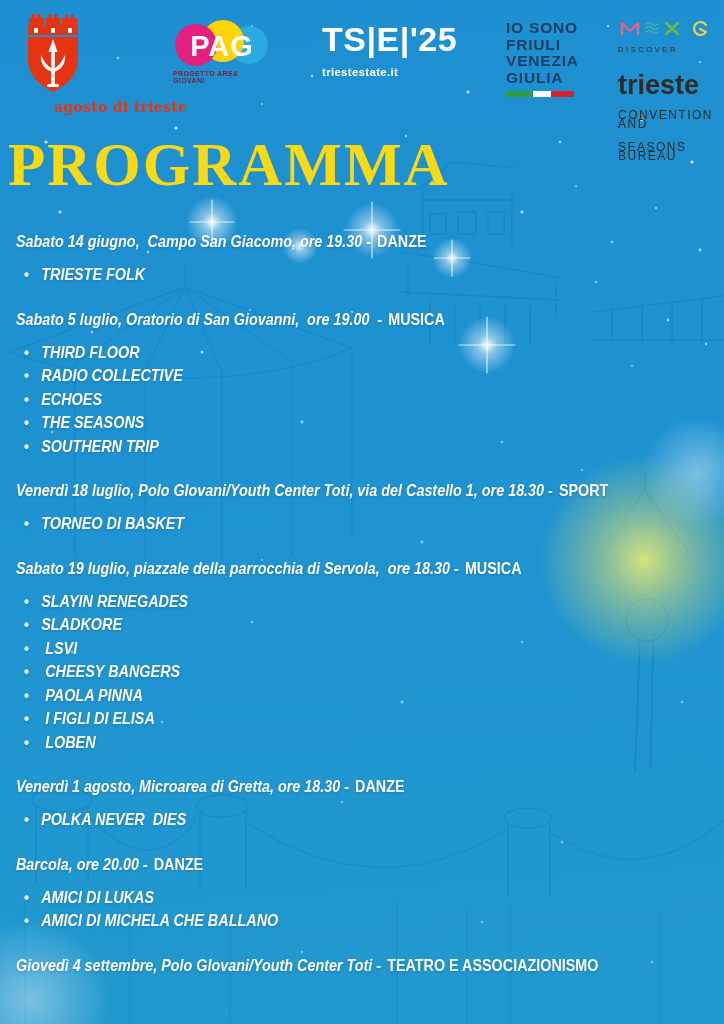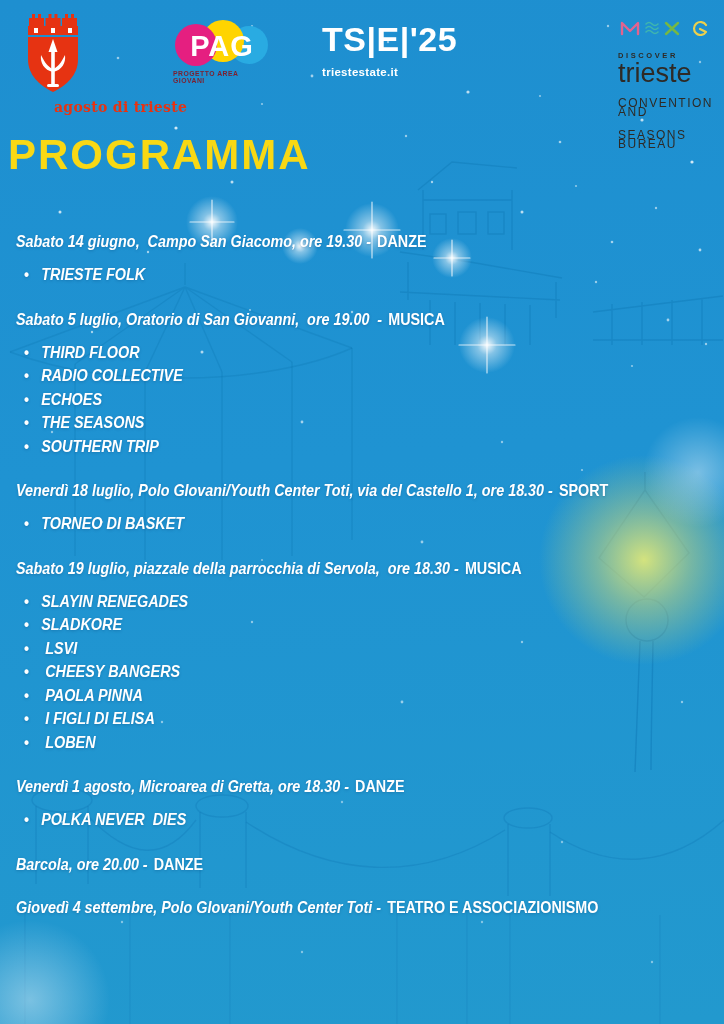--- a/index.html
+++ b/index.html
@@ -23,29 +23,30 @@
   .tse-word{font-size:34px;font-weight:bold;letter-spacing:.5px;line-height:1;}
   .tse-site{margin-top:10px;font-size:11.5px;font-weight:bold;letter-spacing:.3px;}
   .fvg{position:absolute;left:506px;top:20px;}
   .fvg-line{font-size:15.5px;font-weight:bold;line-height:16.5px;letter-spacing:.8px;color:var(--fvg-navy);}
   .fvg-flag{display:flex;width:68px;height:5.5px;margin-top:5px;}
   .fvg-flag span{display:block;height:100%;}
   .fvg-flag .fg{width:40%;background:var(--flag-green);}
   .fvg-flag .fw{width:26%;background:#ffffff;}
   .fvg-flag .fr{width:34%;background:var(--flag-red);}
   .disc{position:absolute;left:618px;top:20px;width:100px;color:var(--discover-dark);}
-  .disc-kicker{margin-top:11px;font-size:7.5px;font-weight:bold;letter-spacing:2.6px;}
-  .disc-brand{margin-top:1px;font-size:27px;font-weight:normal;line-height:24px;letter-spacing:0;}
+  .disc-kicker{margin-top:5px;font-size:7.5px;font-weight:normal;letter-spacing:2.6px;}
+  .disc-brand{margin-top:19px;font-size:27px;font-weight:bold;line-height:24px;letter-spacing:0;}
   .disc-sub{margin-top:14px;font-size:12px;font-weight:normal;letter-spacing:1.5px;line-height:9px;}
 
   
   .title{
     position:absolute;left:8px;top:134px;margin:0;
-    font-size:42px;font-weight:bold;letter-spacing:2px;line-height:1;
+    font-size:61px;font-weight:bold;letter-spacing:2px;line-height:1;
     color:var(--title-yellow);
+    font-family:Liberation Serif, serif;
   }
   .program{position:absolute;left:16px;top:230px;right:2px;color:#fff;
     text-shadow:0 1px 3px rgba(8,60,110,.3);}
   .event{margin:0 0 21px 0;}
   .event-heading{
     margin:0;font-size:16.5px;font-weight:bold;font-style:italic;
     line-height:22px;white-space:pre-wrap;
     transform:scaleX(.87);transform-origin:0 50%;
   }
   .event-heading .cat{font-style:normal;margin-left:7px;}
@@ -224,20 +225,31 @@
       <text x="49" y="36" text-anchor="middle" font-family="Liberation Sans, sans-serif" font-size="29" font-weight="bold" letter-spacing="1" fill="#ffffff">PAG</text>
     </svg>
     <div class="pag-sub">PROGETTO AREA GIOVANI</div>
   </div>
 
   <div class="tse">
     <div class="tse-word">TS|E|'25</div>
     <div class="tse-site">triestestate.it</div>
   </div>
 
+  <div class="fvg">
+    <div class="fvg-line">IO SONO</div>
+    <div class="fvg-line">FRIULI</div>
+    <div class="fvg-line">VENEZIA</div>
+    <div class="fvg-line">GIULIA</div>
+    <div class="fvg-flag">
+        <span class="fg"></span>
+        <span class="fw"></span>
+        <span class="fr"></span>
+      </div>
+  </div>
 
   <div class="disc">
     <svg width="92" height="16" viewBox="0 0 92 16" fill="none" stroke-linecap="round" stroke-linejoin="round">
       <path style="stroke:var(--icon-m-pink)" stroke-width="2.4" d="M4 14 V3 L12 11 L20 3 V14"></path>
       <g style="stroke:var(--icon-waves-teal)" stroke-width="1.6">
         <path d="M28 4 q3 -3 6 0 q3 3 6 0"></path>
         <path d="M28 8 q3 -3 6 0 q3 3 6 0"></path>
         <path d="M28 12 q3 -3 6 0 q3 3 6 0"></path>
       </g>
       <path style="stroke:var(--icon-x-green)" stroke-width="2.4" d="M48 3 L60 14 M60 3 L48 14"></path>
@@ -292,19 +304,23 @@
 
   <section class="event">
     <h2 class="event-heading"><span class="when">Venerdì 1 agosto, Microarea di Gretta, ore 18.30 -</span><span class="cat">DANZE</span></h2>
     <ul class="event-items">
           <li class="event-item"><span class="item-label">POLKA NEVER  DIES</span></li>
         </ul>
   </section>
 
   <section class="event">
     <h2 class="event-heading"><span class="when">Barcola, ore 20.00 -</span><span class="cat">DANZE</span></h2>
+    <ul class="event-items">
+          <li class="event-item"><span class="item-label">AMICI DI LUKAS</span></li>
+          <li class="event-item"><span class="item-label">AMICI DI MICHELA CHE BALLANO</span></li>
+        </ul>
   </section>
 
   <section class="event">
     <h2 class="event-heading"><span class="when">Giovedì 4 settembre, Polo GIovani/Youth Center Toti -</span><span class="cat">TEATRO E ASSOCIAZIONISMO</span></h2>
   </section>
 </main>
 </div>
 
 </body></html>

